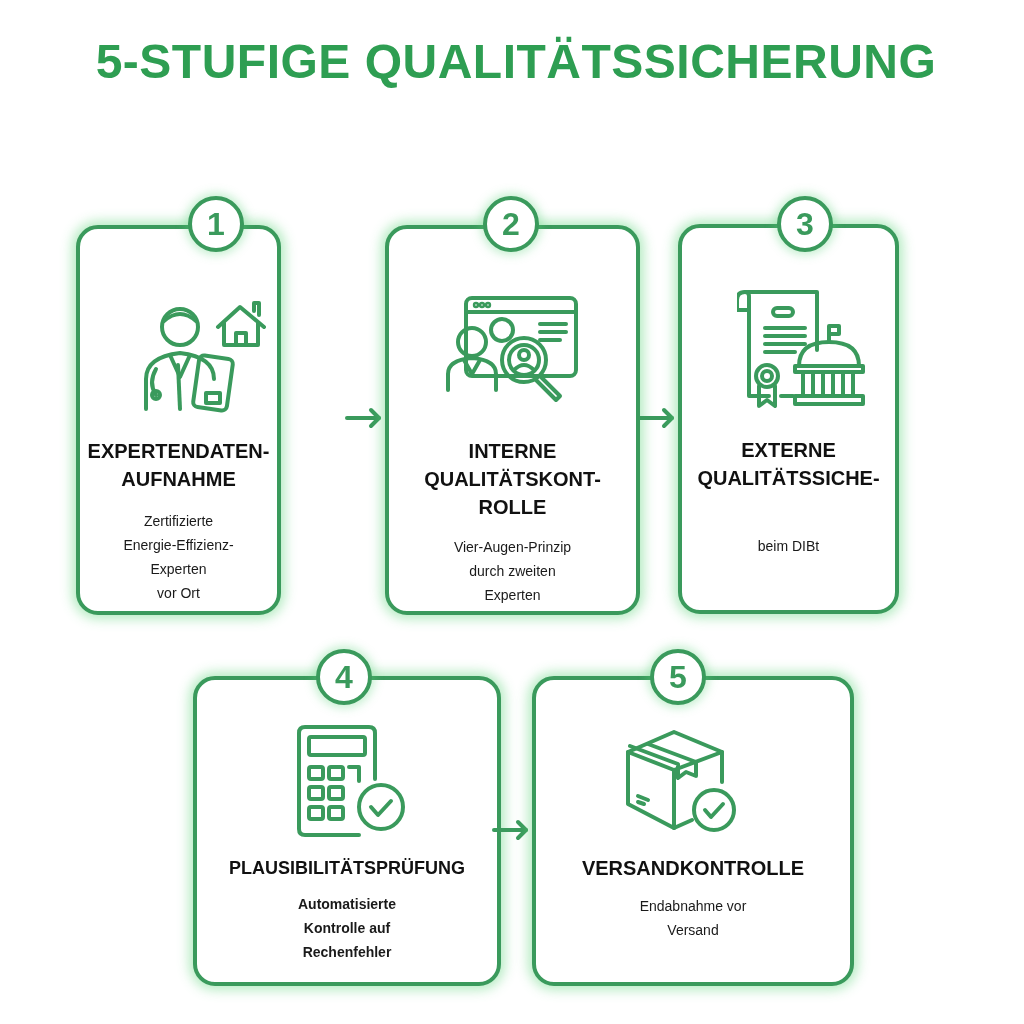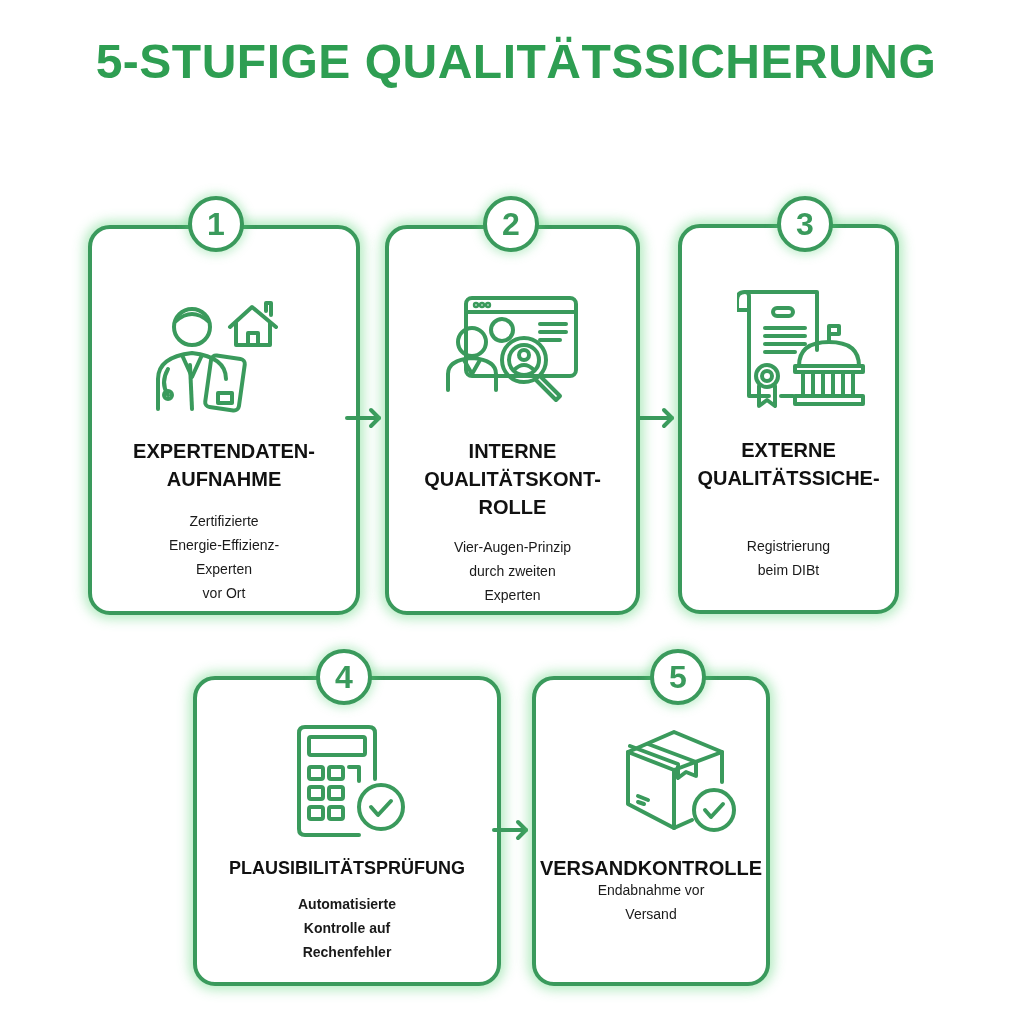--- a/index.html
+++ b/index.html
@@ -36,21 +36,21 @@
   }
   .card-desc.bold { font-weight: bold; }
   .line { display: block; }
   .arrow { position: absolute; }
 </style>
 </head>
 <body>
 
 <div class="title">5-STUFIGE QUALITÄTSSICHERUNG</div>
 
-<div class="card" style="left:88px; top:225px; width:272px; height:390px;">
+<div class="card" style="left:76px; top:225px; width:205px; height:390px;">
   <div class="icon" style="left:60px; top:60px; width:130px; height:125px;">
     <svg viewBox="0 0 130 125" fill="none" stroke="#3a9a5c" stroke-width="4" stroke-linejoin="round" stroke-linecap="round">
       <circle cx="40" cy="38" r="18"></circle>
       <path d="M24 32 q16 -14 32 0"></path>
       <path d="M6 120 v-30 q0 -22 34 -26 q34 4 34 26"></path>
       <path d="M30 66 l10 22 l10 -22"></path>
       <path d="M38 76 l2 44"></path>
       <path d="M16 80 q-8 14 0 26"></path>
       <circle cx="16" cy="106" r="4"></circle>
       <rect x="56" y="68" width="34" height="52" rx="5" transform="rotate(8 73 94)"></rect>
@@ -144,21 +144,20 @@
         <path d="M106 84 v24"></path>
         <path d="M116 84 v24"></path>
       <path d="M58 108 h68 v8 h-68z"></path>
     </svg>
   </div>
   <div class="card-title" style="top:208px;">
     <span class="line">EXTERNE</span>
     <span class="line">QUALITÄTSSICHE-</span>
   </div>
   <div class="card-desc" style="top:306px;">
-    <span class="line">Registrierung</span>
     <span class="line">beim DIBt</span>
   </div>
 </div>
 <div class="badge" style="left:777px; top:196px;">3</div>
 
 <div class="card" style="left:193px; top:676px; width:308px; height:310px;">
   <div class="icon" style="left:100px; top:45px; width:110px; height:115px;">
     <svg viewBox="0 0 110 115" fill="none" stroke="#3a9a5c" stroke-width="4" stroke-linejoin="round" stroke-linecap="round">
       <path d="M62 110 h-54 q-6 0 -6 -6 v-96 q0 -6 6 -6 h64 q6 0 6 6 v46"></path>
       <rect x="12" y="12" width="56" height="18" rx="2"></rect>
@@ -182,35 +181,35 @@
     <span class="line">Rechenfehler</span>
   </div>
 </div>
 <div class="badge" style="left:316px; top:649px;">4</div>
 
 <svg class="arrow" style="left:492px; top:818px;" width="40" height="24" viewBox="0 0 40 24" fill="none" stroke="#3a9a5c" stroke-width="4" stroke-linecap="round" stroke-linejoin="round">
   <path d="M2 12 h32"></path>
     <path d="M26 4 l8 8 l-8 8"></path>
 </svg>
 
-<div class="card" style="left:532px; top:676px; width:238px; height:310px;">
+<div class="card" style="left:532px; top:676px; width:322px; height:310px;">
   <div class="icon" style="left:88px; top:50px; width:120px; height:105px;">
     <svg viewBox="0 0 120 105" fill="none" stroke="#3a9a5c" stroke-width="4" stroke-linejoin="round" stroke-linecap="round">
       <path d="M4 22 l46 -20 l48 20 l-48 18z"></path>
       <path d="M4 22 v52 l46 24 v-58"></path>
       <path d="M98 22 v30"></path>
       <path d="M50 98 l18 -8"></path>
       <path d="M24 14 l48 18 v14 l-10 -4 l-8 6 v-14 l-48 -18"></path>
       <path d="M14 66 l10 4"></path>
         <path d="M14 72 l6 2"></path>
       <circle cx="90" cy="80" r="20"></circle>
       <path d="M81 80 l6 7 l12 -13"></path>
     </svg>
   </div>
   <div class="card-title" style="top:174px;">
     <span class="line">VERSANDKONTROLLE</span>
   </div>
-  <div class="card-desc" style="top:198px;">
+  <div class="card-desc" style="top:214px;">
     <span class="line">Endabnahme vor</span>
     <span class="line">Versand</span>
   </div>
 </div>
 <div class="badge" style="left:650px; top:649px;">5</div>
 
 </body></html>

